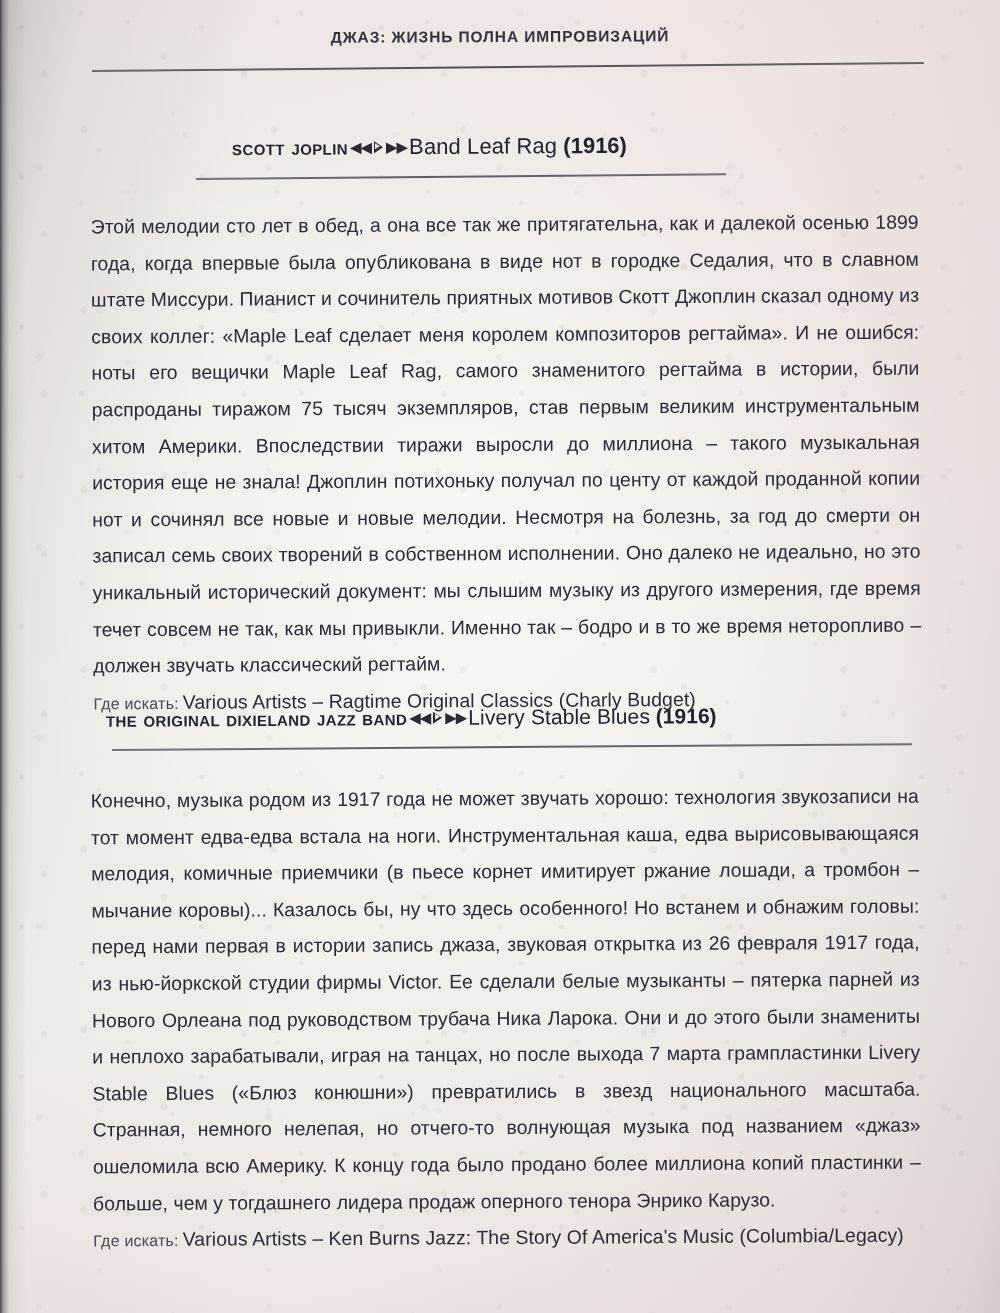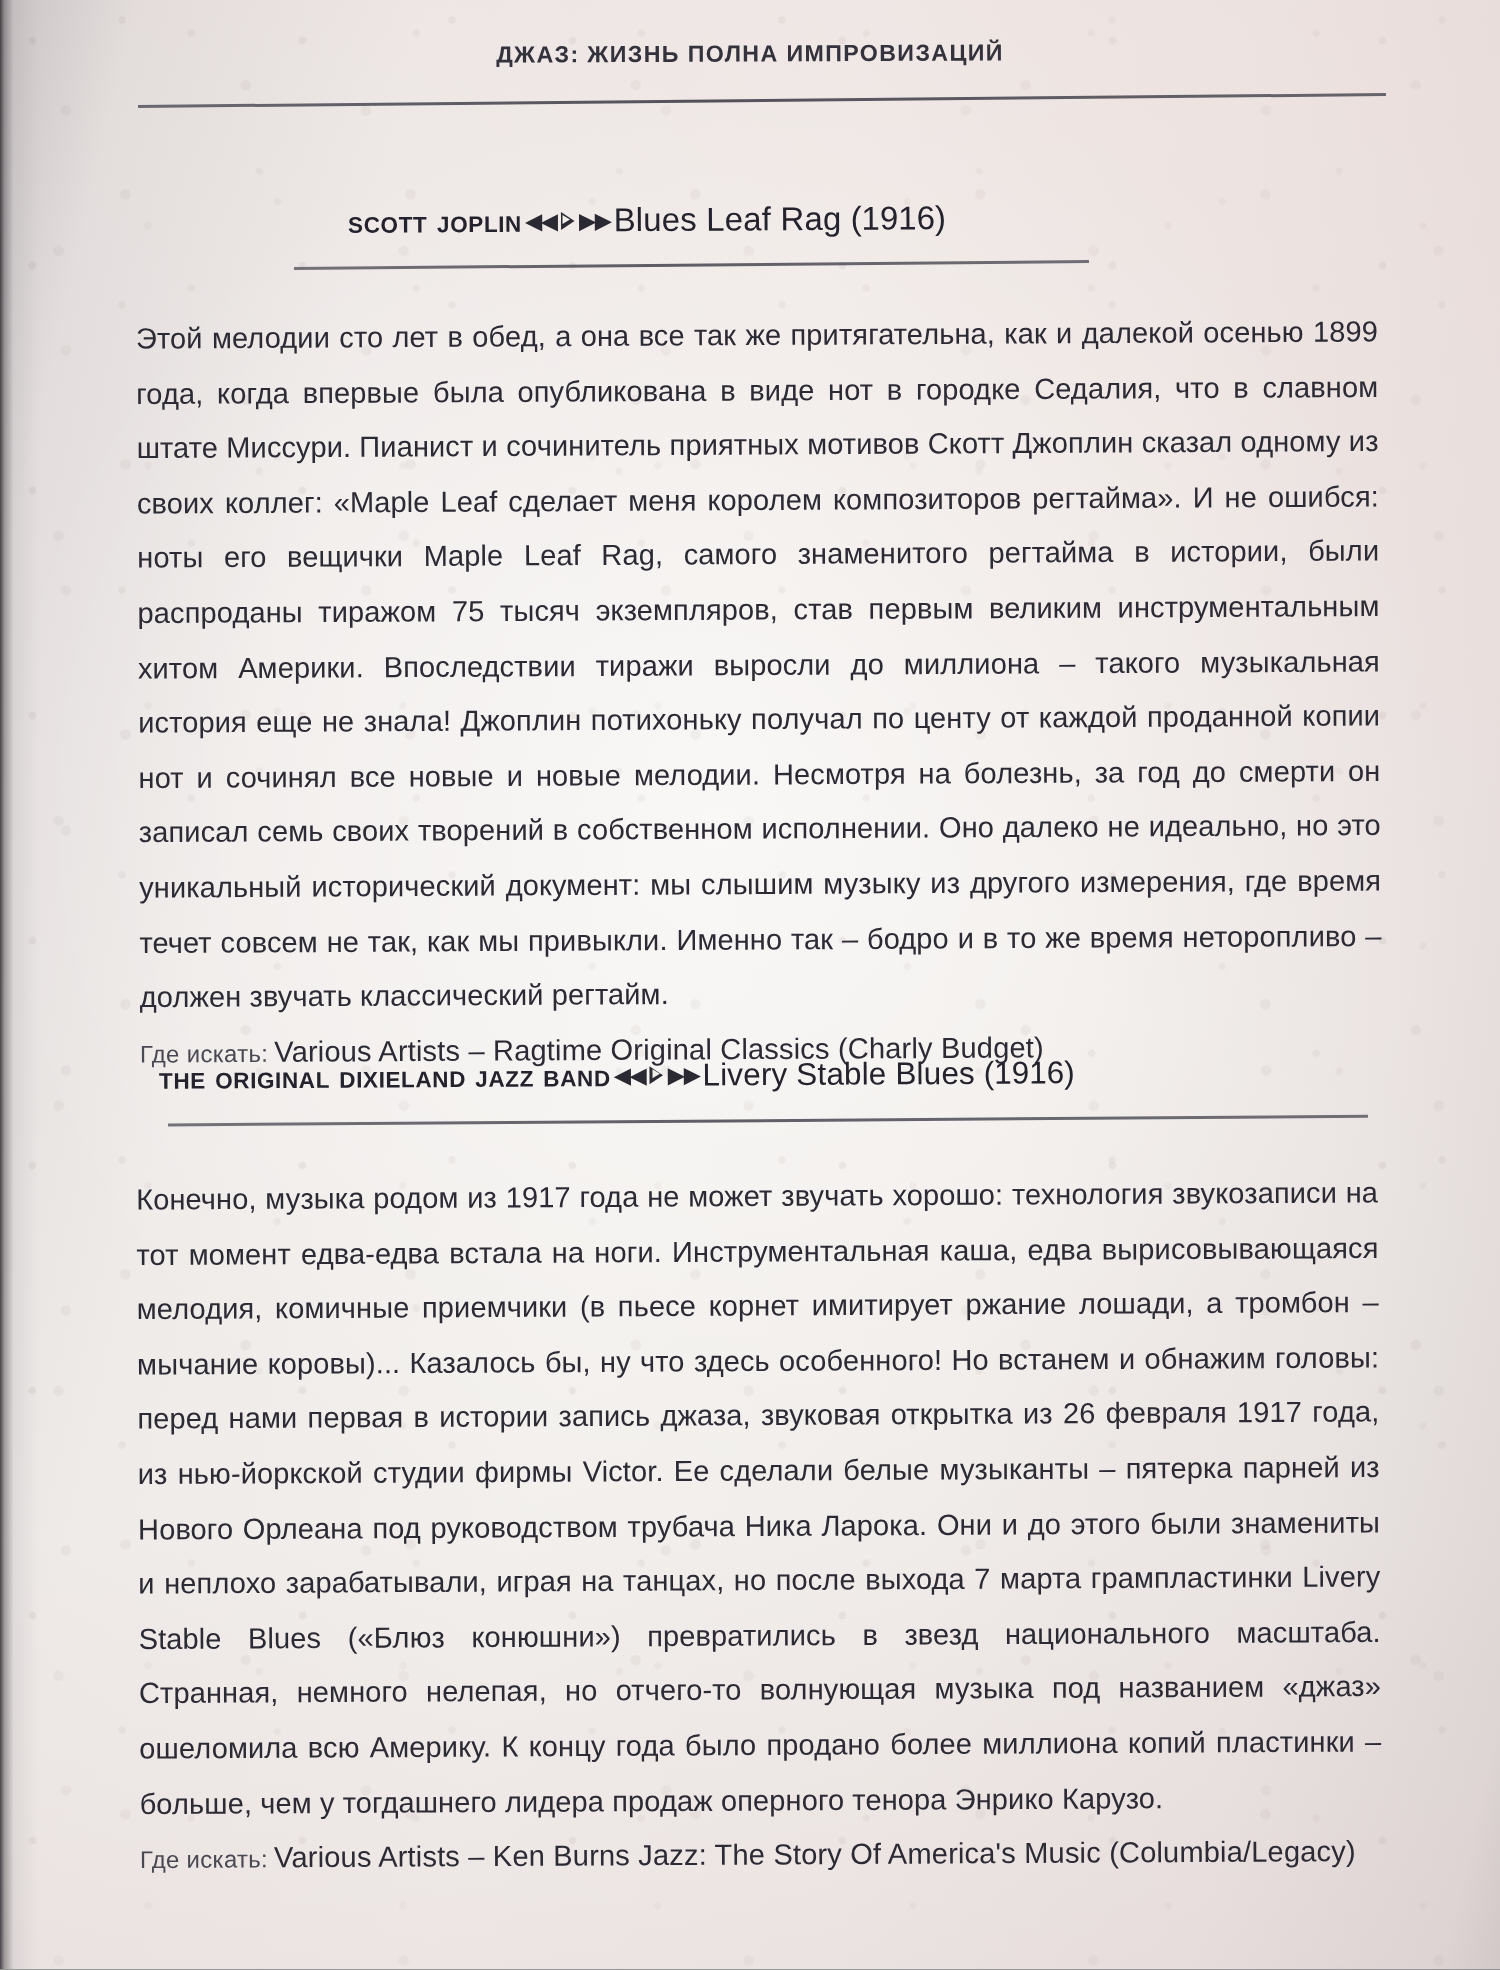--- a/index.html
+++ b/index.html
@@ -153,21 +153,21 @@
     width: 0; height: 0;
     border-left: 5.4px solid #f1ede9;
     border-top: 3.6px solid transparent;
     border-bottom: 3.6px solid transparent;
   }
 
   .track-title {
     font-weight: normal;
     letter-spacing: 0.2px;
   }
-  .track-year { font-weight: normal; text-align: right; }
+  .track-year { font-weight: bold; text-align: right; }
 
   
   .body-block {
     position: absolute;
     left: 92px;
     width: 828px;
     font-size: 19.4px;
     line-height: 36.6px;
     text-align: justify;
     text-justify: inter-word;
@@ -203,21 +203,21 @@
 <body>
 
 <div class="page">
   <div class="content">
 
     <div class="running-head">ДЖАЗ: ЖИЗНЬ ПОЛНА ИМПРОВИЗАЦИЙ</div>
 
     <div class="rule rule-head"></div>
 
     <div class="section-heading sh-1">
-      <span class="artist">Scott Joplin</span><span class="transport"><span>◀◀</span><span class="play-tri"></span><span>▶▶</span></span><span class="track-title lat">Blues Leaf Rag</span>
+      <span class="artist">Scott Joplin</span><span class="transport"><span>◀◀</span><span class="play-tri"></span><span>▶▶</span></span><span class="track-title lat">Band Leaf Rag</span>
       <span class="track-year">(1916)</span>
     </div>
 
     <div class="rule rule-sec-1"></div>
 
     <div class="body-block bb-1">
       <p class="last-line-natural">Этой мелодии сто лет в обед, а она все так же притягательна, как и далекой осенью 1899 года, когда впервые была опубликована в виде нот в городке Седалия, что в славном штате Миссури. Пианист и сочинитель приятных мотивов Скотт Джоплин сказал одному из своих коллег: «Maple Leaf сделает меня королем композиторов регтайма». И не ошибся: ноты его вещички Maple Leaf Rag, самого знаменитого регтайма в истории, были распроданы тиражом 75 тысяч экземпляров, став первым великим инструментальным хитом Америки. Впоследствии тиражи выросли до миллиона – такого музыкальная история еще не знала! Джоплин потихоньку получал по центу от каждой проданной копии нот и сочинял все новые и новые мелодии. Несмотря на болезнь, за год до смерти он записал семь своих творений в собственном исполнении. Оно далеко не идеально, но это уникальный исторический документ: мы слышим музыку из другого измерения, где время течет совсем не так, как мы привыкли. Именно так – бодро и в то же время неторопливо – должен звучать классический регтайм.</p>
       <p class="where">
         <span class="where-label">Где искать:</span><span class="where-value lat">Various Artists – Ragtime Original Classics (Charly Budget)</span>
       </p>

